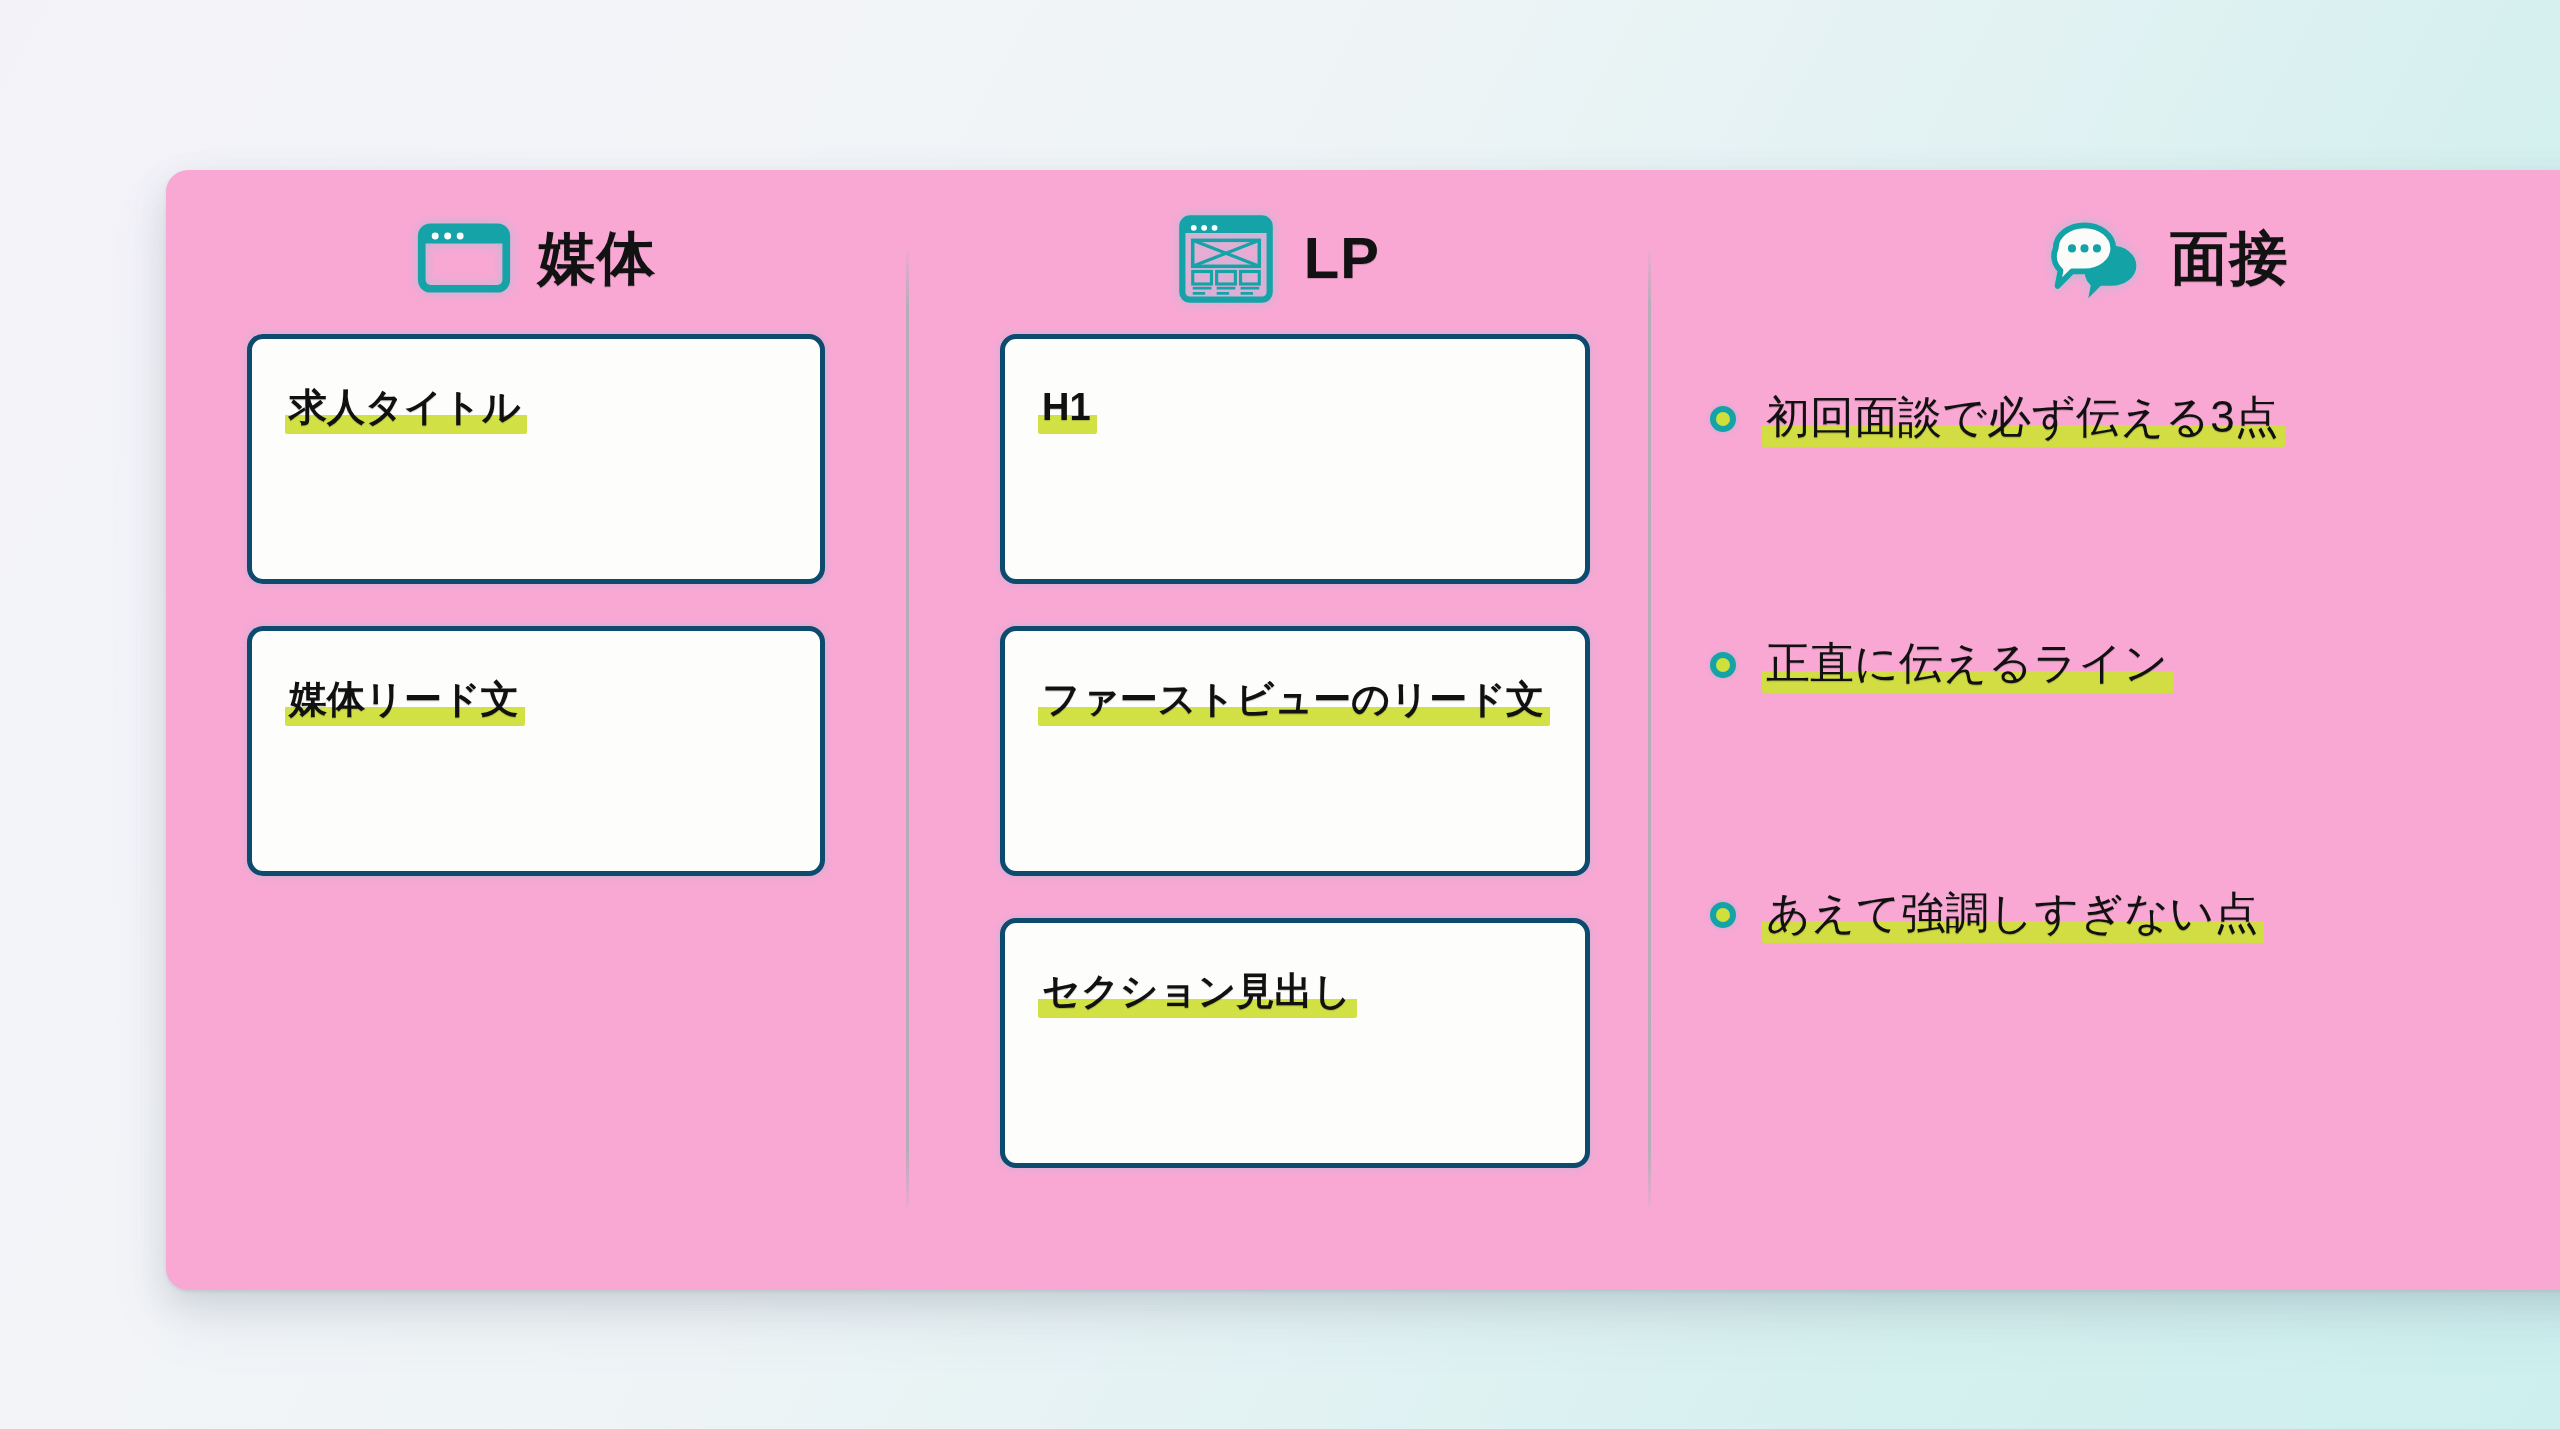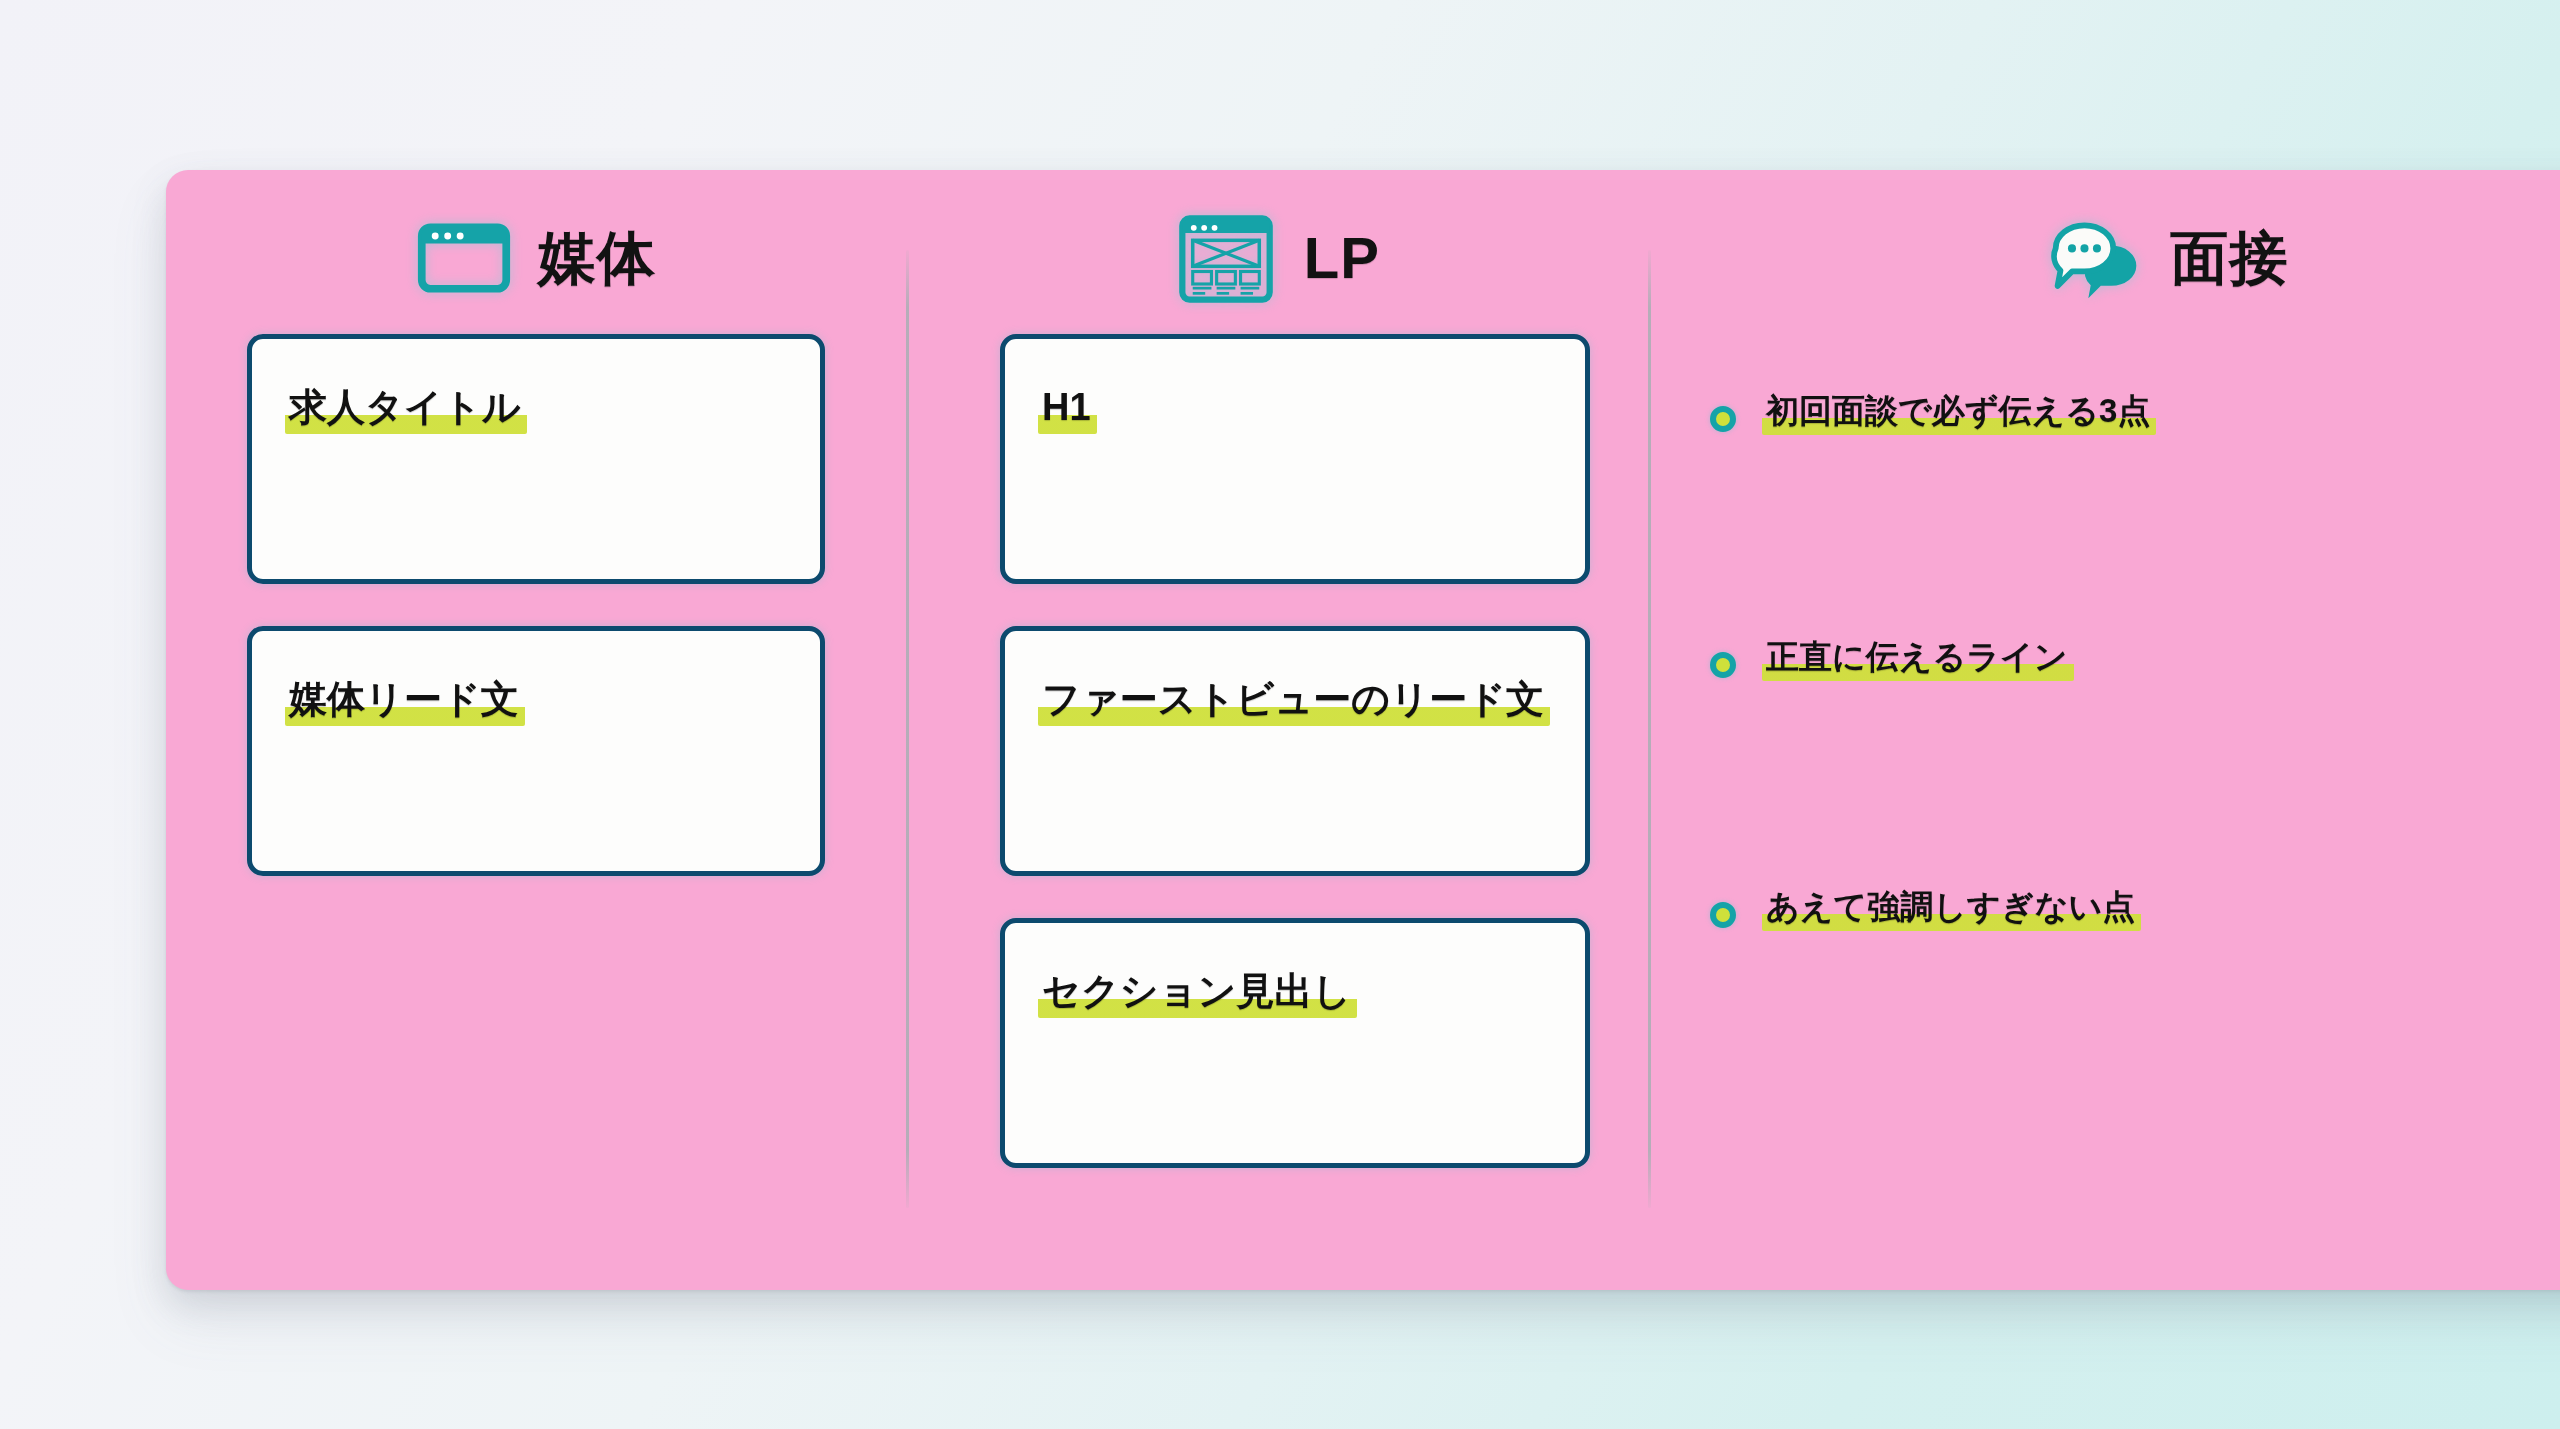--- a/index.html
+++ b/index.html
@@ -159,22 +159,22 @@
     flex: 0 0 auto;
     width: 26px;
     height: 26px;
     margin-top: 14px;
     border-radius: 50%;
     border: 6px solid #15a3a8;
     background: #cfe03b;
     box-shadow: 0 0 5px rgba(80,200,210,0.4);
   }
   .bullet-text {
-    font-size: 33px;
-    font-weight: 700;
+    font-size: 44px;
+    font-weight: 400;
     color: #111;
     line-height: 1.15;
     white-space: nowrap;
     text-shadow: 0 1px 1px rgba(0,0,0,0.2);
   }
 </style>
 </head>
 <body>
 
 <div id="panel">

